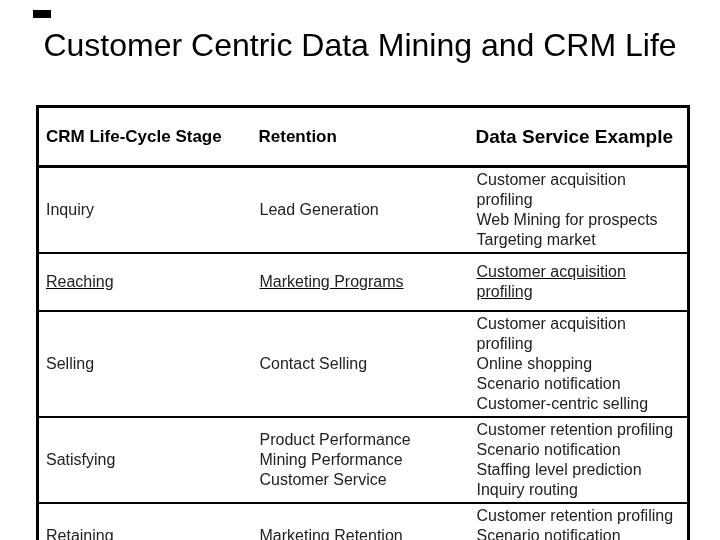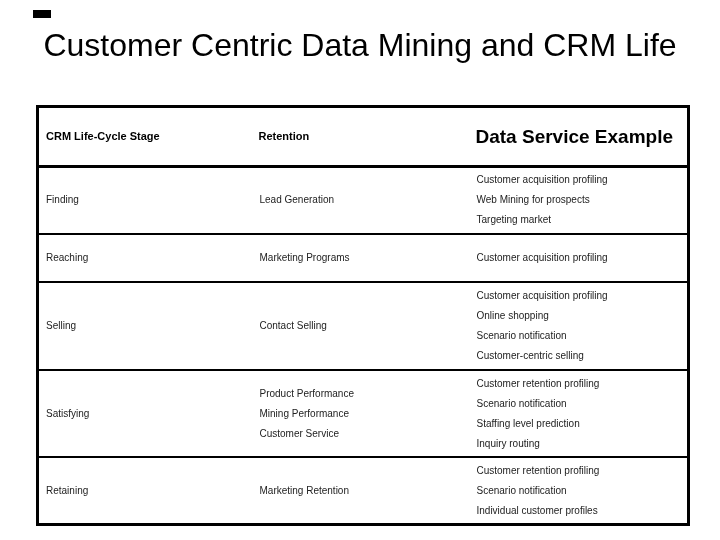--- a/index.html
+++ b/index.html
@@ -35,34 +35,34 @@
     background:var(--bg);
     border:3px solid var(--border);
   }
   table.crm th, table.crm td{
     vertical-align:middle;text-align:left;
     padding:2px 6px 2px 7px;
     overflow:hidden;
   }
   table.crm th{
     font-weight:bold;color:var(--ink);
-    font-size:11px;line-height:19px;
+    font-size:17px;line-height:19px;
   }
   table.crm th.col-examples{font-size:19px;line-height:23px;}
   table.crm td{
-    font-size:10px;line-height:20px;
+    font-size:16px;line-height:20px;
     color:var(--body-ink);
     white-space:pre-line;
   }
   table.crm td.col-activities, table.crm td.col-examples{padding-left:8px;}
   tr.header-row{height:60px;border-bottom:3px solid var(--border);}
   tbody tr{border-top:2px solid var(--border);}
   tbody tr:first-child{border-top:none;}
   tr.row-finding{height:66px;}
-  tr.row-reaching{height:48px;}
+  tr.row-reaching{height:58px;text-decoration:underline;}
   tr.row-selling{height:87px;}
   tr.row-satisfying{height:84px;}
   tr.row-retaining{height:62px;}
 </style>
 </head>
 <body>
 
 <div class="slide">
 
   <div class="corner-mark"></div>
@@ -79,21 +79,21 @@
     </colgroup>
     <thead>
       <tr class="header-row">
         <th class="col-stage">CRM Life-Cycle Stage</th>
         <th class="col-activities">Retention</th>
         <th class="col-examples">Data Service Example</th>
       </tr>
     </thead>
     <tbody>
       <tr class="row-finding">
-        <td class="col-stage">Finding</td>
+        <td class="col-stage">Inquiry</td>
         <td class="col-activities">Lead Generation</td>
         <td class="col-examples">Customer acquisition profiling
 Web Mining for prospects
 Targeting market</td>
       </tr>
       <tr class="row-reaching">
         <td class="col-stage">Reaching</td>
         <td class="col-activities">Marketing Programs</td>
         <td class="col-examples">Customer acquisition profiling</td>
       </tr>

